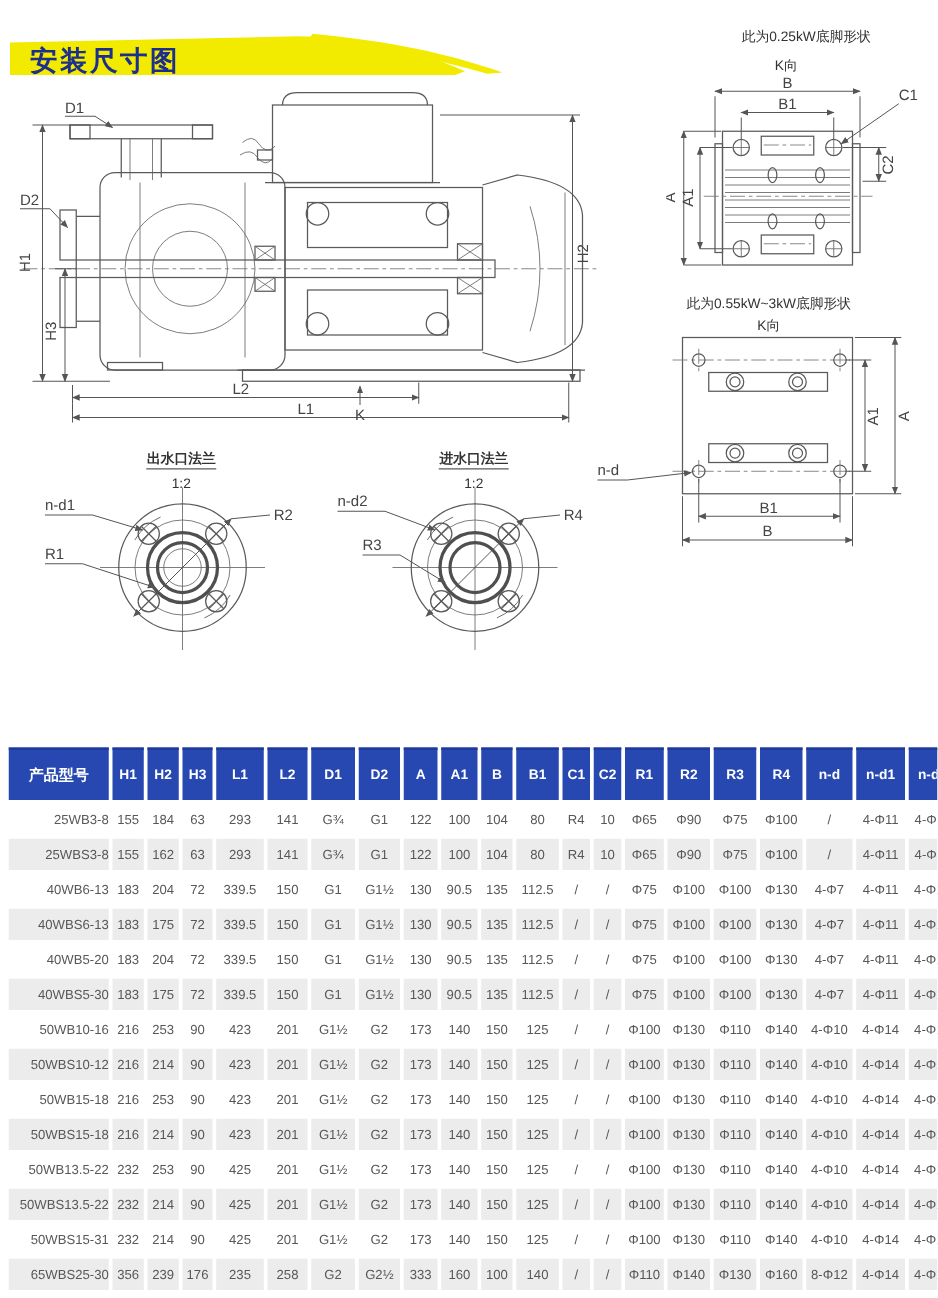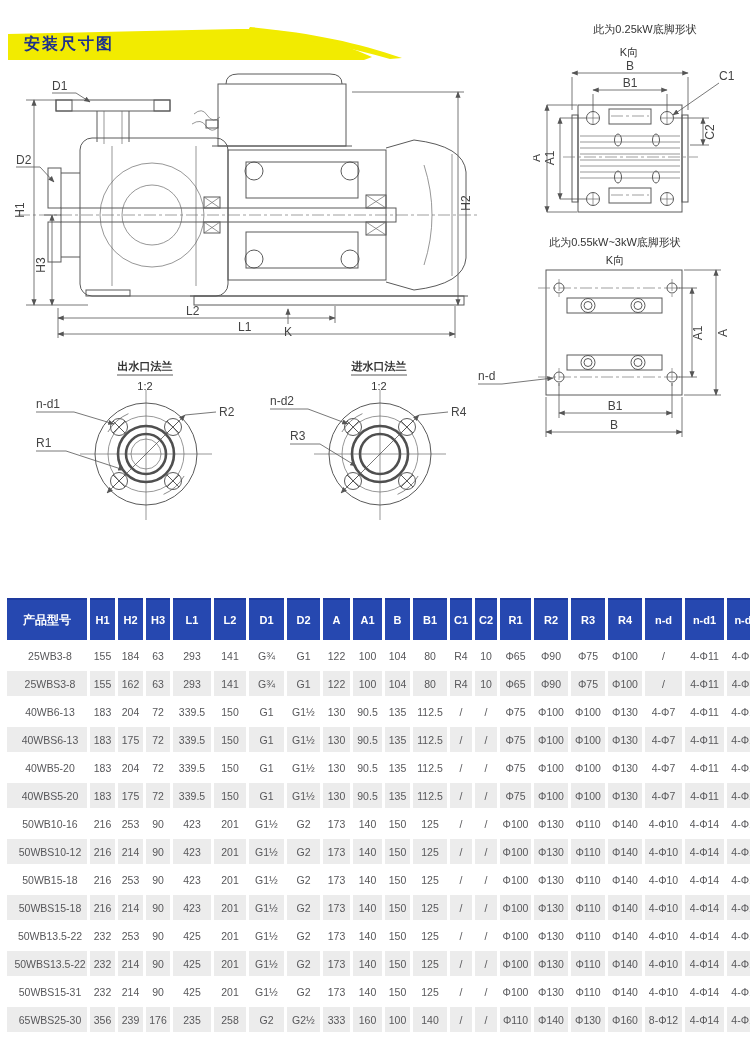--- a/index.html
+++ b/index.html
@@ -2,41 +2,41 @@
 <html><head>
 <meta charset="utf-8">
 <style>
   html,body{margin:0;padding:0;background:#fff;}
   .page{position:relative;width:750px;height:1038px;background:#ffffff;overflow:hidden;
         font-family:"Liberation Sans","DejaVu Sans",sans-serif;}
   .abs{position:absolute;}
   
   .banner{position:absolute;left:0;width:450px;height:40px;}
   .banner svg{position:absolute;left:0;top:0;}
-  .banner .label{position:absolute;left:24px;top:8px;font-size:16px;font-weight:bold;
+  .banner .label{position:absolute;left:24px;top:8px;font-size:22px;font-weight:bold;
                  color:#1c2f8c;letter-spacing:2px;}
   
   svg .ln{stroke:#5a5a5a;stroke-width:1;fill:none;}
   svg .thin{stroke:#6a6a6a;stroke-width:.7;fill:none;}
   svg .thick{stroke:#4f4f4f;stroke-width:2.6;fill:none;}
   svg .cl{stroke:#777;stroke-width:.7;fill:none;stroke-dasharray:12 3 3 3;}
   svg .dim{stroke:#555;stroke-width:.8;fill:none;}
   svg text{font-family:"Liberation Sans","DejaVu Sans",sans-serif;}
   svg .dim-label{font-size:12px;fill:#444;}
   svg .cn{font-size:11px;fill:#333;}
   
   .dim-table{position:absolute;left:4px;top:595px;width:742px;table-layout:fixed;
              border-collapse:separate;border-spacing:3px;}
   .dim-table th{background:#2648b0;color:#fff;font-size:11px;font-weight:bold;height:40px;
                 padding:0;text-align:center;white-space:nowrap;overflow:hidden;border-top:2px solid #1e3a9e;}
   .dim-table th.model{font-size:12px;margin-left:24px;}
   .dim-table td{font-size:10.5px;color:#57575a;text-align:center;height:25px;padding:0;
                 background:#fff;white-space:nowrap;overflow:hidden;}
   .dim-table tr.alt td{background:#ececec;}
-  .dim-table td.model{text-align:center;padding-left:6px;}
+  .dim-table td.model{text-align:right;padding-left:6px;}
 </style>
 </head>
 <body>
 
 <div class="page">
 
   <svg width="0" height="0" style="position:absolute">
     <defs>
       <marker id="arrA" viewBox="0 0 10 10" refX="9" refY="5" markerWidth="8" markerHeight="8" orient="auto-start-reverse">
         <path d="M0,1 L10,5 L0,9 z" fill="#555"></path>
@@ -507,21 +507,21 @@
           <td>/</td>
           <td>Φ75</td>
           <td>Φ100</td>
           <td>Φ100</td>
           <td>Φ130</td>
           <td>4-Φ7</td>
           <td>4-Φ11</td>
           <td>4-Φ14</td>
         </tr>
         <tr class="alt">
-          <td class="model">40WBS5-20</td>
+          <td class="model">40WBS5-30</td>
           <td>183</td>
           <td>175</td>
           <td>72</td>
           <td>339.5</td>
           <td>150</td>
           <td>G1</td>
           <td>G1½</td>
           <td>130</td>
           <td>90.5</td>
           <td>135</td>

